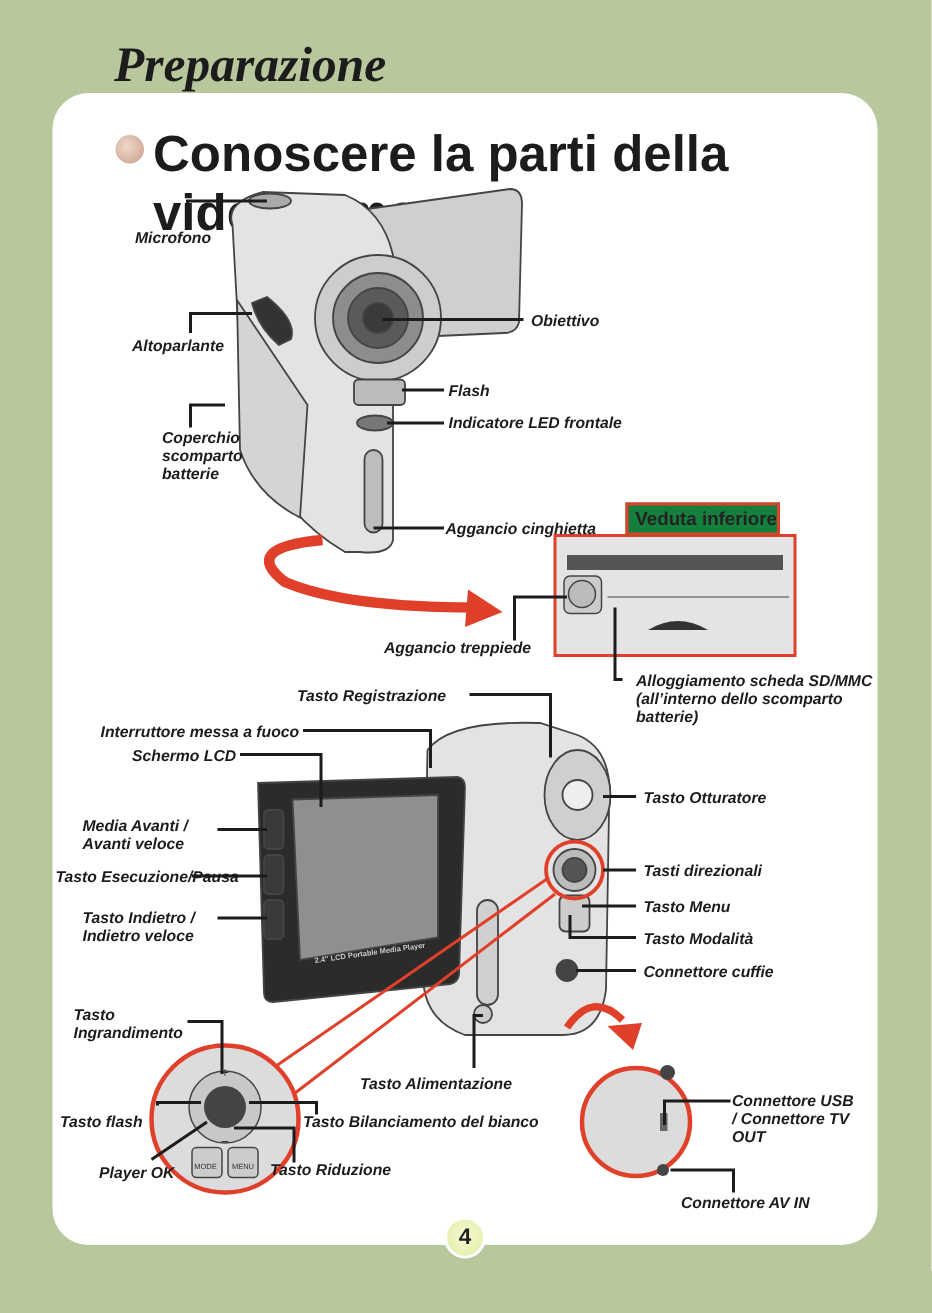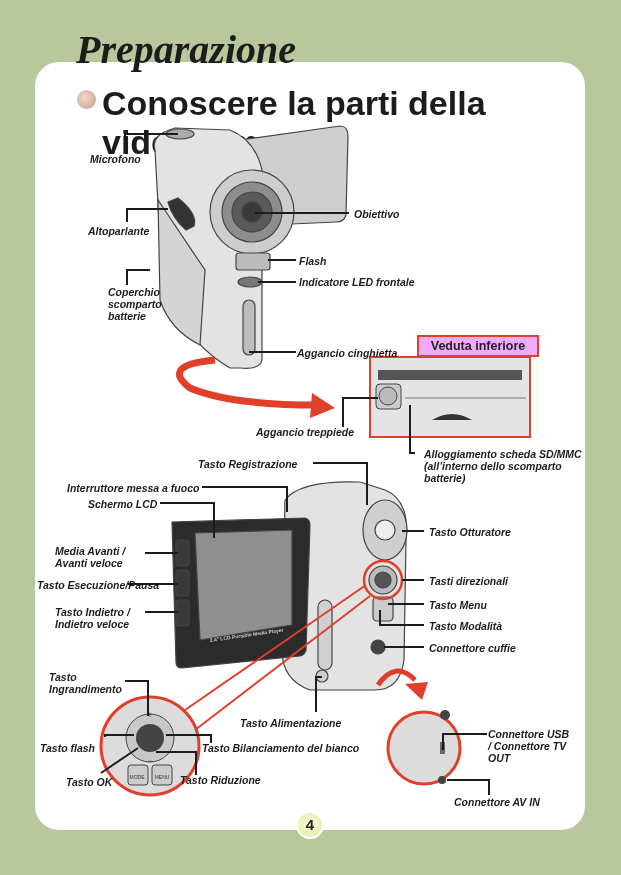--- a/index.html
+++ b/index.html
@@ -1,24 +1,24 @@
 <!DOCTYPE html>
 <html><head>
 <meta charset="utf-8">
 <style>
   html, body { margin:0; padding:0; }
   body { width:621px; height:875px; background:#b9c79d; position:relative; overflow:hidden; font-family:"Liberation Sans", sans-serif; }
   .card { position:absolute; left:35px; top:62px; width:550px; height:768px; background:#fff; border-radius:24px; }
-  .title { position:absolute; left:76px; top:26px; font-family:"Liberation Serif", serif; font-style:italic; font-weight:bold; font-size:40px; color:#1c1c1c; margin:0; }
+  .title { position:absolute; left:76px; top:26px; font-family:"Liberation Serif", serif; font-style:italic; font-weight:bold; font-size:33px; color:#1c1c1c; margin:0; }
   .subtitle { position:absolute; left:102px; top:84px; font-size:34px; font-weight:bold; color:#1c1c1c; margin:0; }
   .bullet { position:absolute; left:77px; top:90px; width:19px; height:19px; border-radius:50%; background:radial-gradient(circle at 40% 40%, #f1d9cc, #c79a86); }
   .lbl { position:absolute; font-size:10.5px; font-weight:bold; color:#1c1c1c; line-height:12px; white-space:pre-line;font-style:italic; }
   svg.art { position:absolute; left:0; top:0; }
   .page-num { position:absolute; left:296px; top:811px; width:28px; height:28px; border-radius:50%; background:radial-gradient(circle at 50% 45%, #f8fbd6, #e1eba1); border:2px solid #fff; box-sizing:border-box; text-align:center; line-height:24px; font-weight:bold; font-size:15px; color:#222; }
-  .badge { position:absolute; left:417px; top:335px; width:122px; height:22px; border:2px solid #e0402a; background:#f0abfc; box-sizing:border-box; font-size:12.5px; font-weight:bold; text-align:center; line-height:18px; color:#222; }
+  .badge { position:absolute; left:417px; top:335px; width:103px; height:22px; border:2px solid #e0402a; background:#15803d; box-sizing:border-box; font-size:12.5px; font-weight:bold; text-align:right; line-height:18px; color:#222; }
 </style>
 </head>
 <body>
 
 <div class="card"></div>
 
 <h1 class="title">Preparazione</h1>
 <span class="bullet"></span>
 <h2 class="subtitle">Conoscere la parti della videocamera</h2>
 
@@ -178,21 +178,21 @@
 <div class="lbl" style="left:429px;top:575px">Tasti direzionali</div>
 <div class="lbl" style="left:429px;top:599px">Tasto Menu</div>
 <div class="lbl" style="left:429px;top:620px">Tasto Modalità</div>
 <div class="lbl" style="left:429px;top:642px">Connettore cuffie</div>
 <div class="lbl" style="left:240px;top:717px">Tasto Alimentazione</div>
 
 <div class="lbl" style="left:49px;top:671px;text-align:left">Tasto
 Ingrandimento</div>
 <div class="lbl" style="left:40px;top:742px">Tasto flash</div>
 <div class="lbl" style="left:202px;top:742px">Tasto Bilanciamento del bianco</div>
-<div class="lbl" style="left:66px;top:776px">Tasto OK</div>
+<div class="lbl" style="left:66px;top:776px">Player OK</div>
 <div class="lbl" style="left:180px;top:774px">Tasto Riduzione</div>
 
 <div class="lbl" style="left:488px;top:728px">Connettore USB
 / Connettore TV
 OUT</div>
 <div class="lbl" style="left:454px;top:796px">Connettore AV IN</div>
 
 <div class="page-num">4</div>
 
 </body></html>

